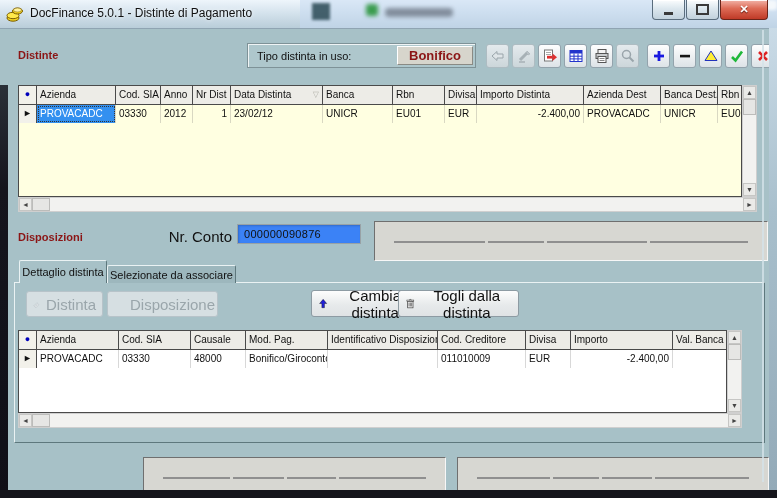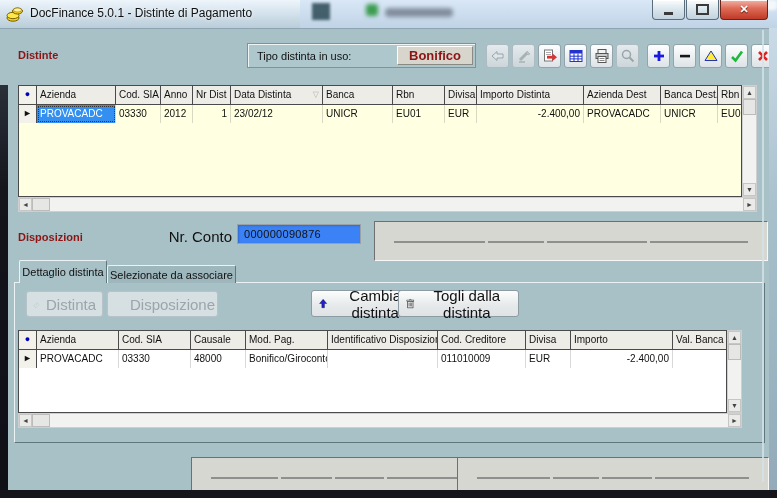--- a/index.html
+++ b/index.html
@@ -338,21 +338,21 @@
     <div class="sp"></div>
     <div class="sbtn">▼</div>
   </div>
   <div class="hscroll" style="left:18px;top:413px;width:724px;">
     <div class="sbtn">◄</div>
     <div class="hthumb"></div>
     <div class="sp"></div>
     <div class="sbtn">►</div>
   </div>
 
-  <div class="info-panel" style="left:143px;top:457px;width:303px;height:26px;margin-left:48px;">
+  <div class="info-panel" style="left:143px;top:457px;width:303px;height:26px;">
     <div class="ip-cell ip-label" style="width:76px;">Selezionate</div>
     <div class="ip-cell ip-value" style="width:58px;">1</div>
     <div class="ip-cell ip-label" style="width:56px;">Totale</div>
     <div class="ip-cell ip-value" style="width:99px;">-2.400,00</div>
   </div>
   <div class="info-panel" style="left:457px;top:457px;width:312px;height:26px;">
     <div class="ip-cell ip-label" style="width:82px;">Da associare</div>
     <div class="ip-cell ip-value" style="width:52px;">0</div>
     <div class="ip-cell ip-label" style="width:56px;">Totale</div>
     <div class="ip-cell ip-value" style="width:106px;">0,00</div>

